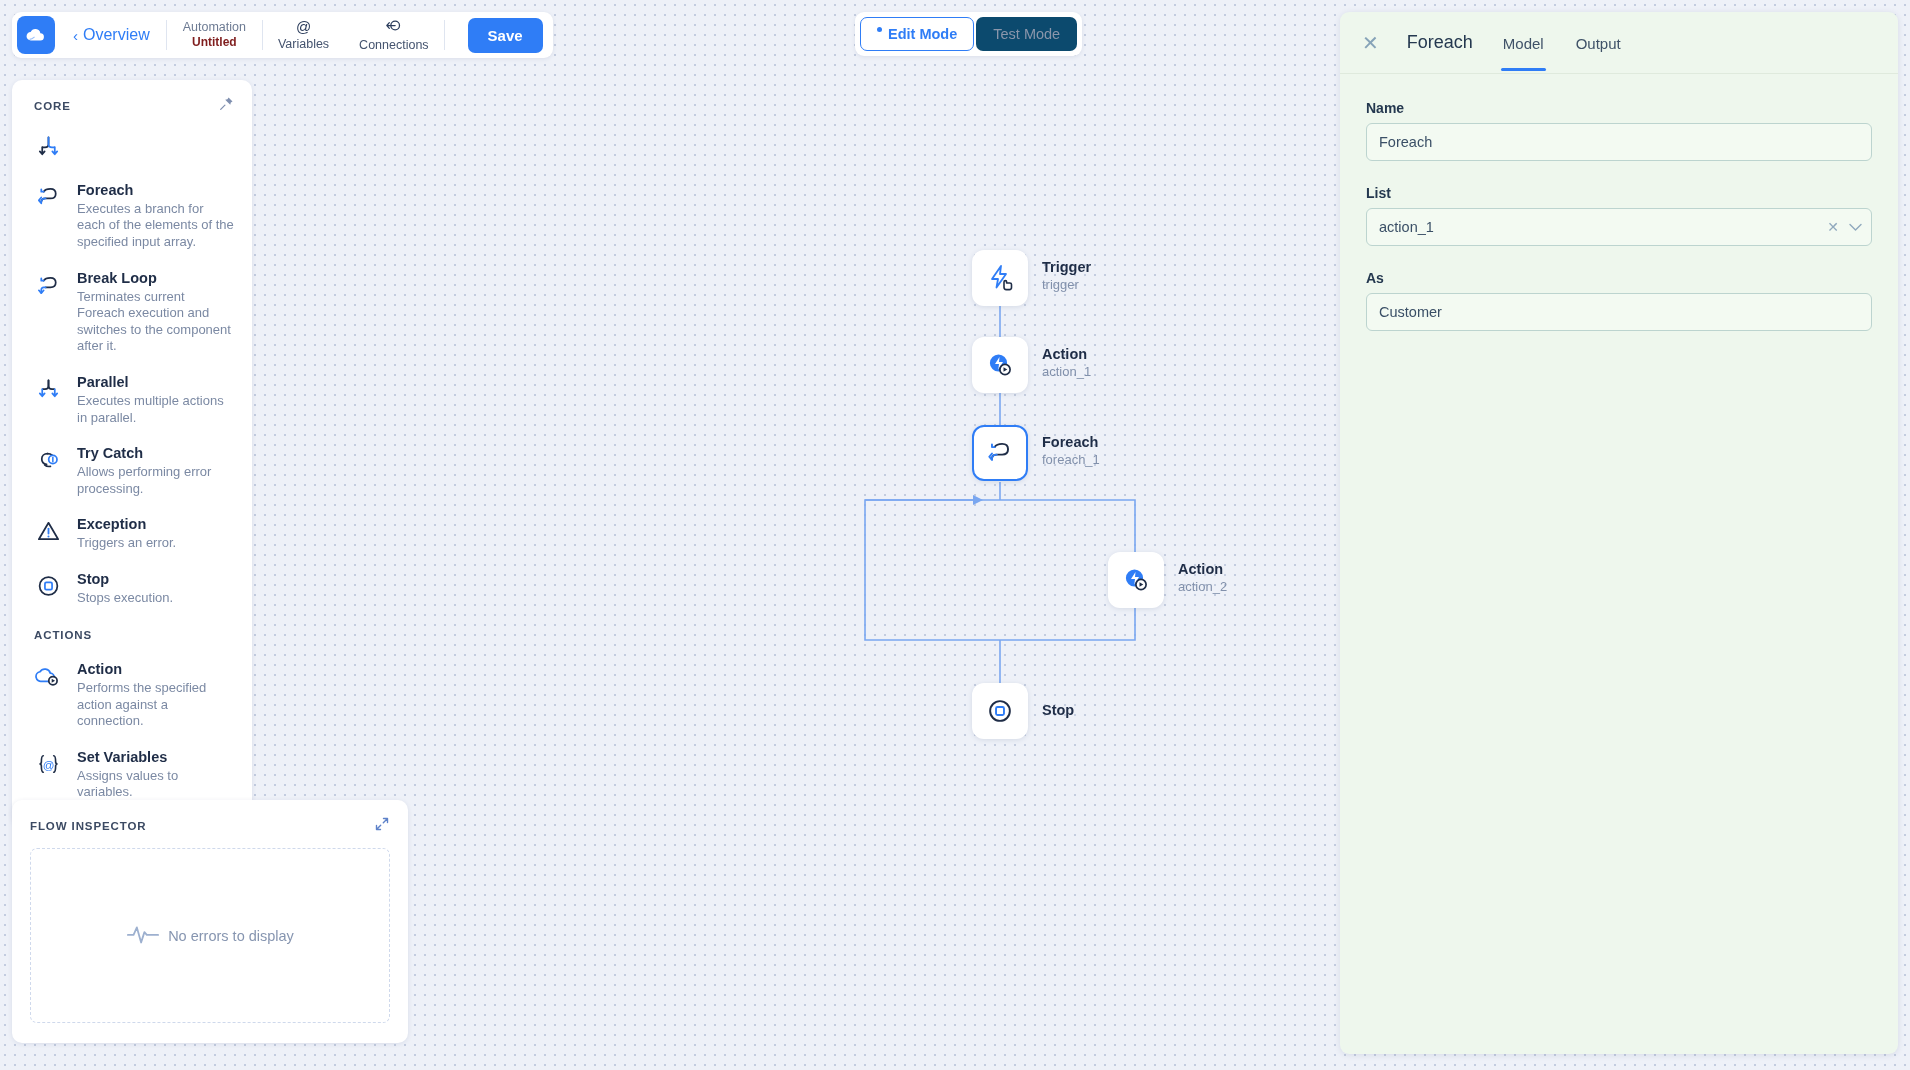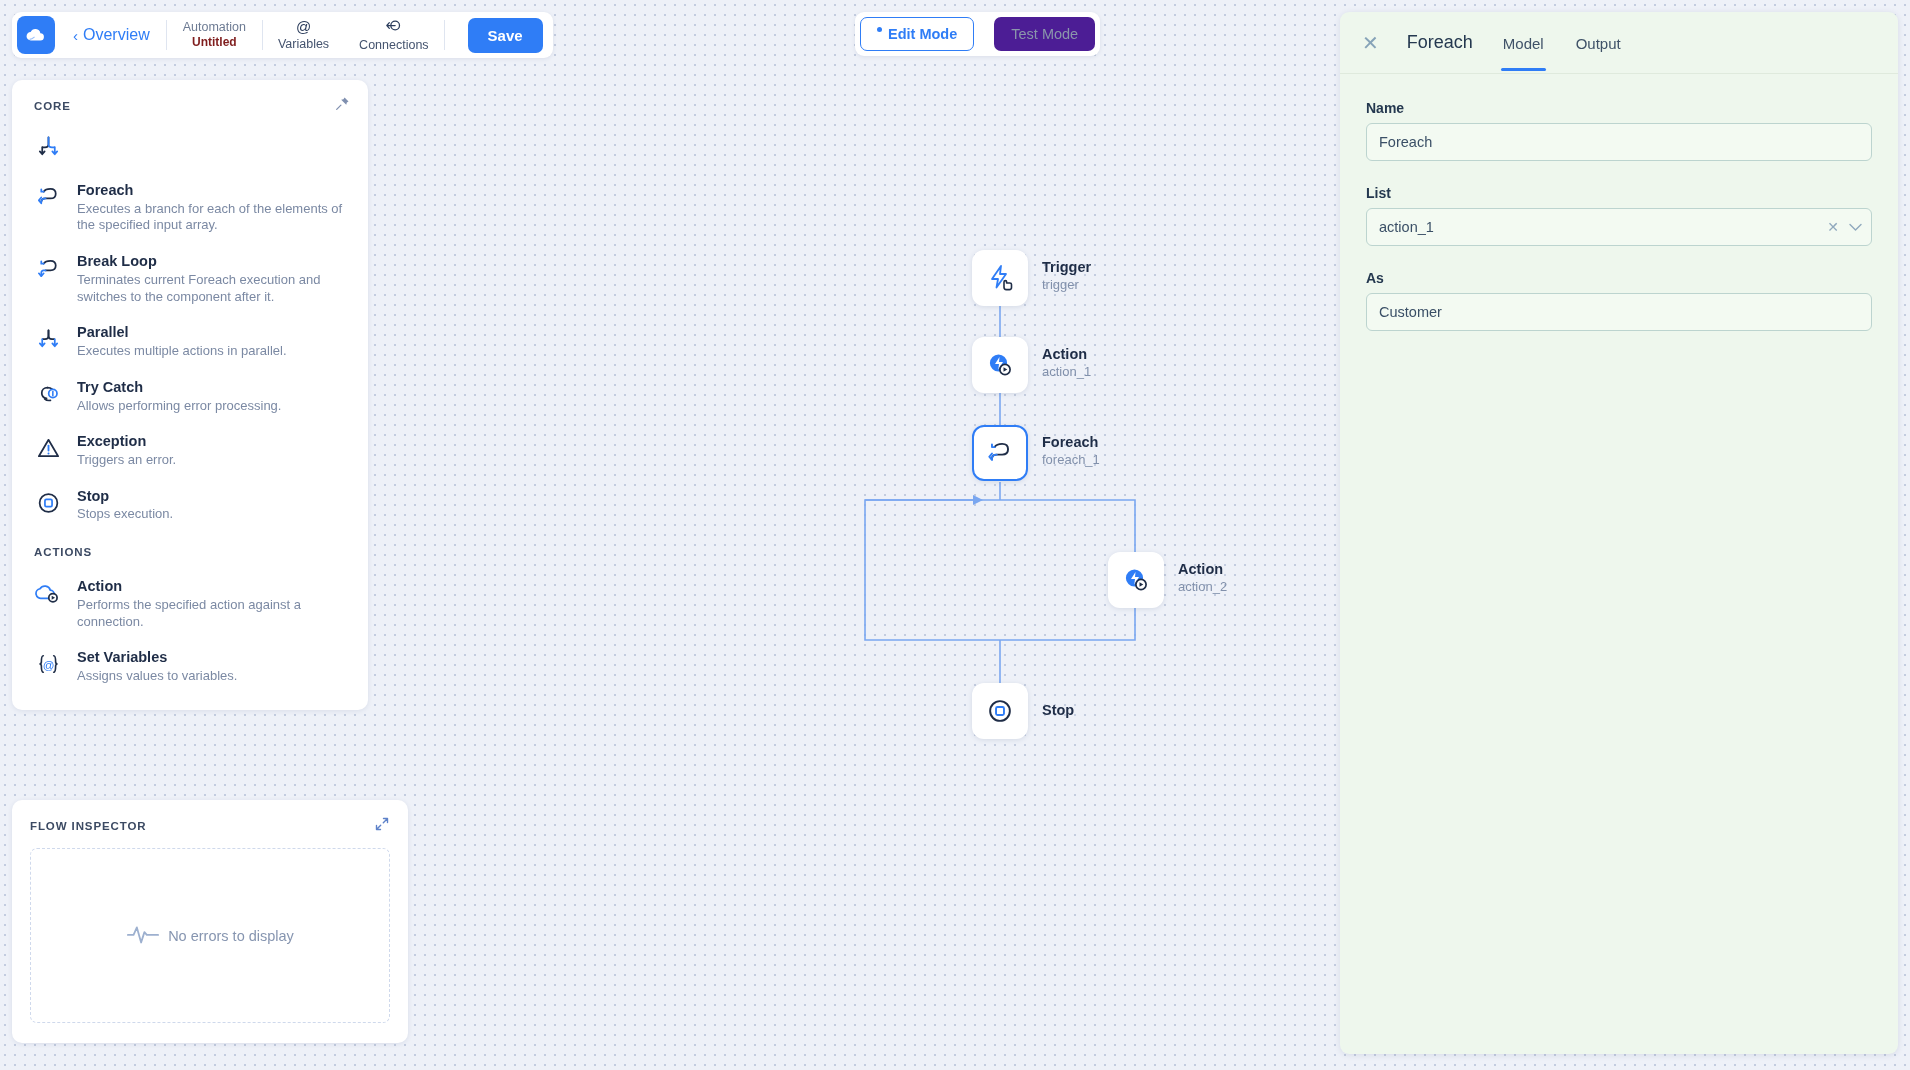--- a/index.html
+++ b/index.html
@@ -53,41 +53,41 @@
     background: #2f7df6; color: #fff;
     font-size: 15px; font-weight: bold;
     border: none; border-radius: 7px;
     padding: 9px 20px; cursor: pointer;
   }
 
   
   .mode-toggle {
     position: absolute; left: 855px; top: 12px;
     background: #fff; border-radius: 9px;
-    padding: 5px; display: flex; gap: 20px;
+    padding: 5px; display: flex; gap: 2px;
     box-shadow: 0 1px 4px rgba(40,60,110,0.10);
   }
   .mode-btn {
     font-size: 14.5px; padding: 8px 16px;
     border-radius: 7px; cursor: pointer;
-    color: #8a96ab; background: #4c1d95;
+    color: #8a96ab; background: #0c4a6e;
     border: 1.5px solid transparent;
     display: flex; align-items: center; gap: 6px;
   }
   .mode-btn.active {
     color: #2f7df6; background: #fff;
     border-color: #2f7df6; font-weight: bold;
   }
   .dot { width: 5px; height: 5px; border-radius: 50%; background:#2f7df6;
          display:inline-block; position:relative; top:-5px; }
 
   
   .palette {
     position: absolute; left: 12px; top: 80px;
-    width: 356px; background: #fff;
+    width: 240px; background: #fff;
     border-radius: 10px;
     box-shadow: 0 1px 5px rgba(40,60,110,0.10);
     padding: 16px 0 16px 0;
   }
   .sec-head {
     font-size: 11.5px; letter-spacing: 0.9px;
     color: #3c4a63; font-weight: bold;
     padding: 4px 0 10px 22px;
   }
   .pin-icon {

